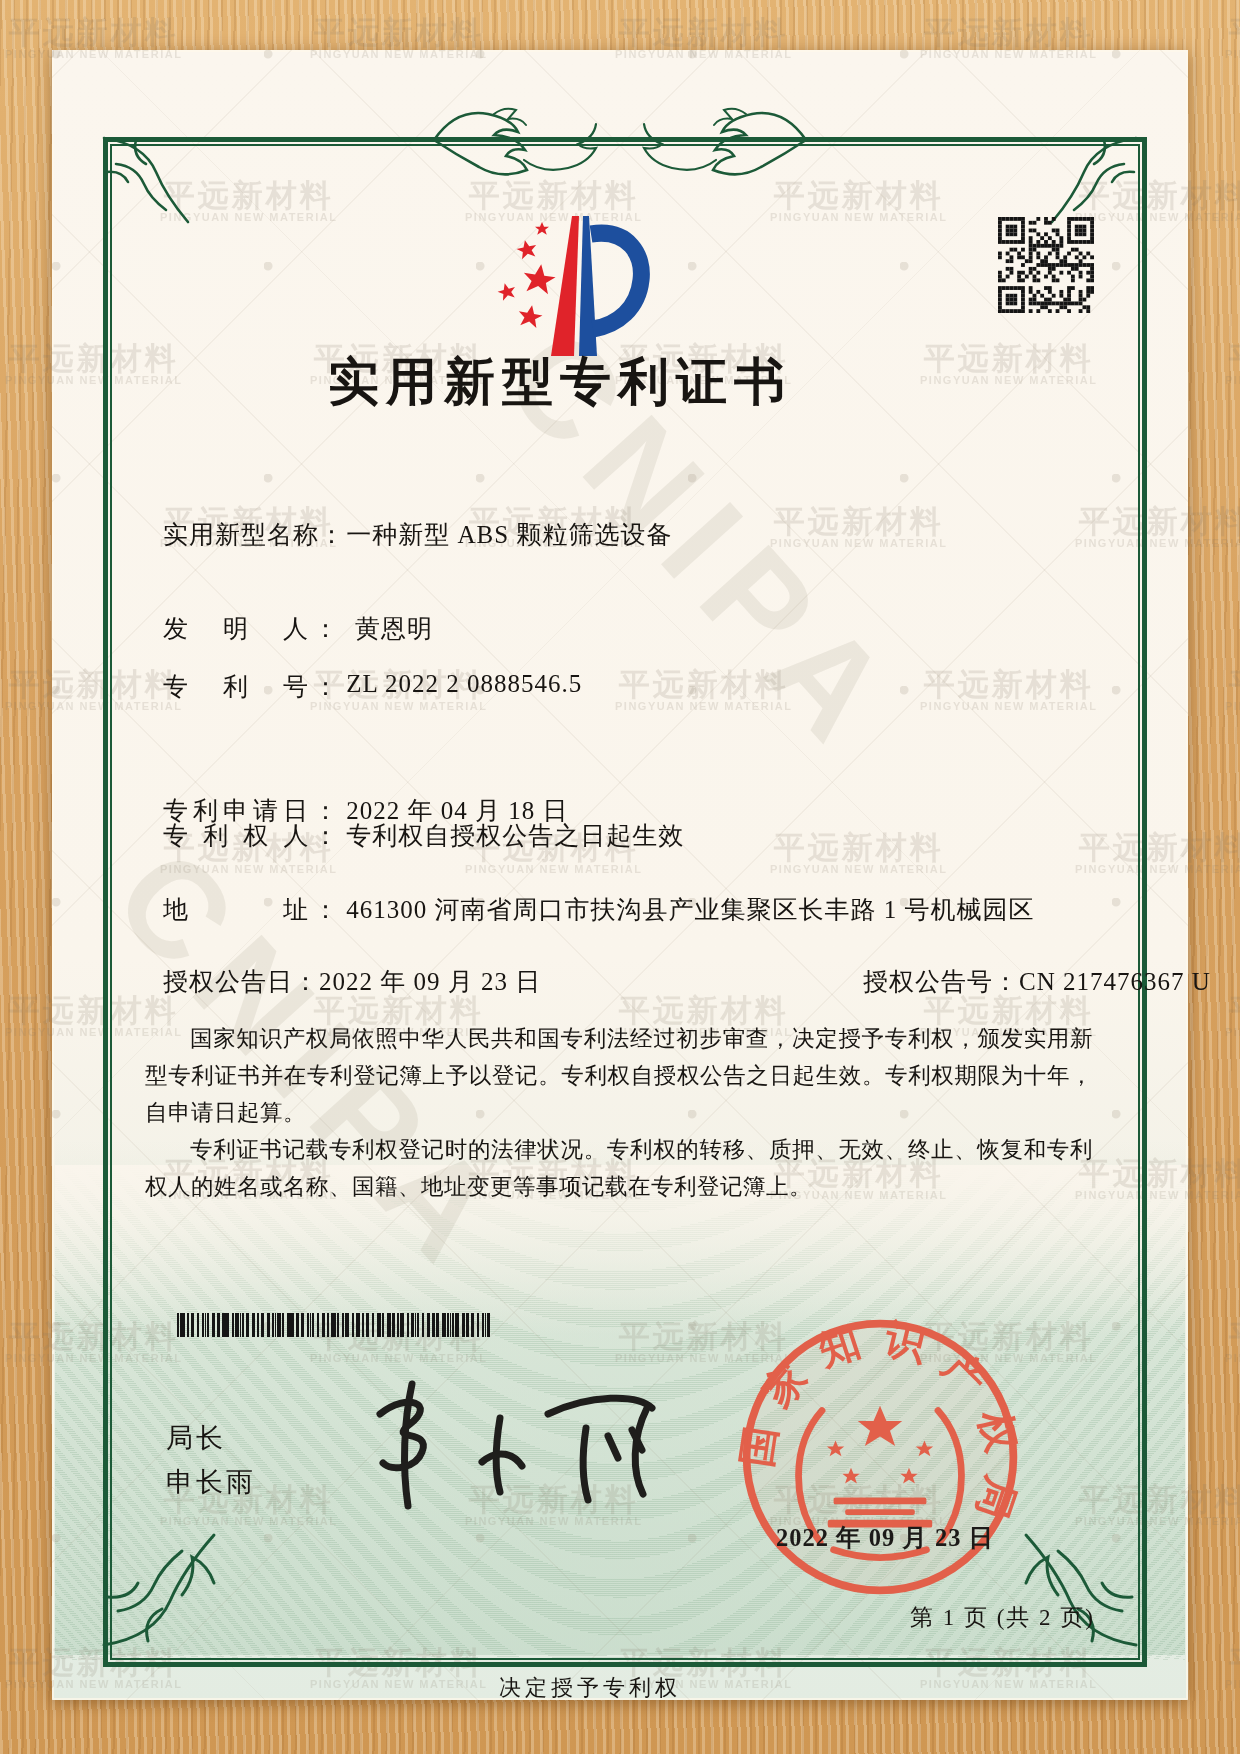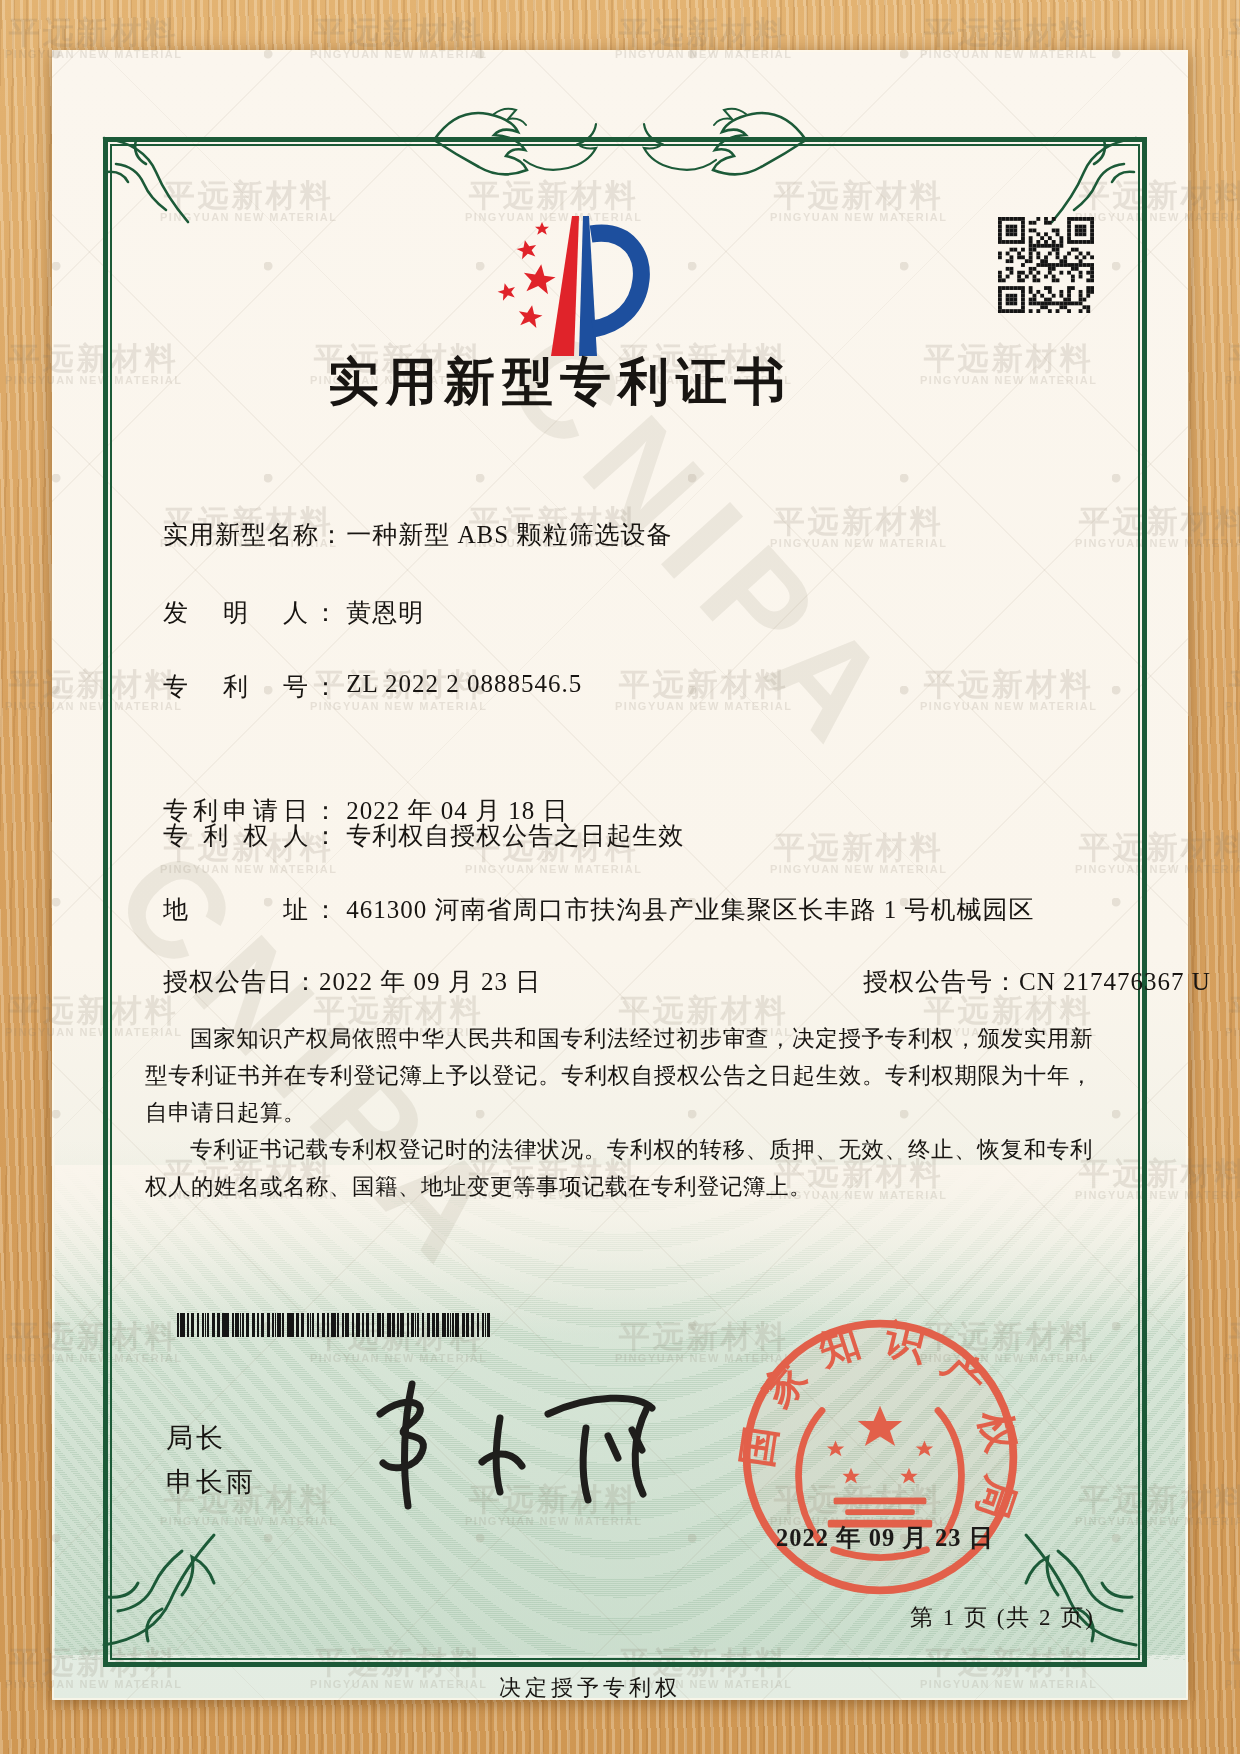--- a/index.html
+++ b/index.html
@@ -646,21 +646,21 @@
           <rect x="92" y="96" width="4" height="4"></rect>
         </svg>
     </div>
 
     <div class="abs frow" style="top:518px;">
       <span class="flabel">实用新型名称：</span>
       <span class="fvalue">一种新型 ABS 颗粒筛选设备</span>
     </div>
 
     <div class="abs title">实用新型专利证书</div>
-    <div class="abs frow" style="top:596px;">
+    <div class="abs frow" style="top:612px;font-family:Liberation Mono, monospace;">
       <span class="flabel">发　明　人：</span>
       <span class="fvalue">黄恩明</span>
     </div>
     <div class="abs frow" style="top:670px;">
       <span class="flabel">专　利　号：</span>
       <span class="fvalue">ZL 2022 2 0888546.5</span>
     </div>
     <div class="abs frow" style="top:770px;margin-top:24px;">
       <span class="flabel">专利申请日：</span>
       <span class="fvalue">2022 年 04 月 18 日</span>

